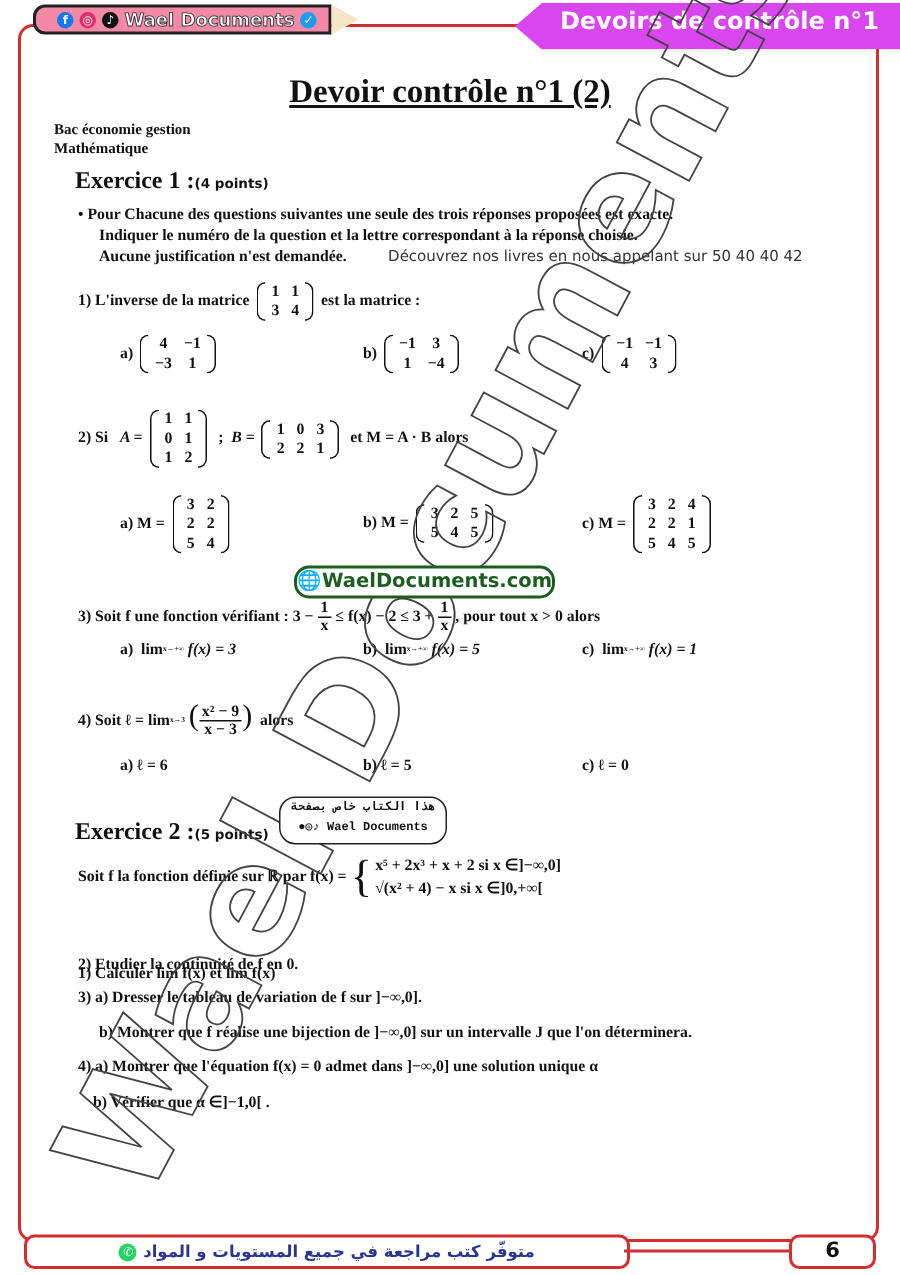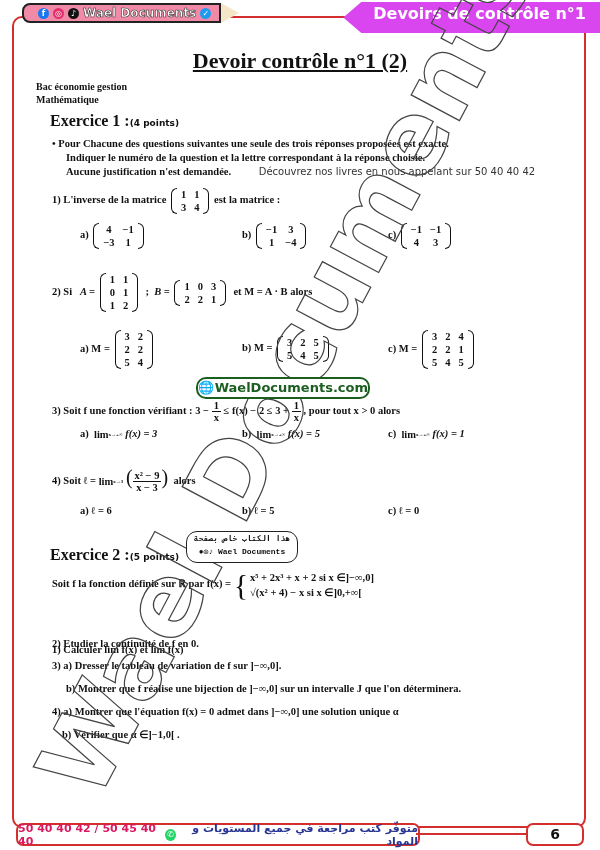--- a/index.html
+++ b/index.html
@@ -344,18 +344,17 @@
 <div class="bigwm">Wael Documents</div>
 <div class="wm-site">
   <span>🌐</span><span>WaelDocuments.com</span>
 </div>
 <div class="wm-box">
   <div dir="rtl">هذا الكتاب خاص بصفحة</div>
   <div><span>●◎♪ </span><span>Wael Documents</span></div>
 </div>
 
 <div class="footer-pill">
-  <span class="phones">50 40 40 42 / 50 45 40 40</span>
   <span class="wa">✆</span>
   <span class="promo" dir="rtl">متوفّر كتب مراجعة في جميع المستويات و المواد</span>
 </div>
 <div class="fline"></div>
 <div class="page-num">6</div>
 
 </body></html>

